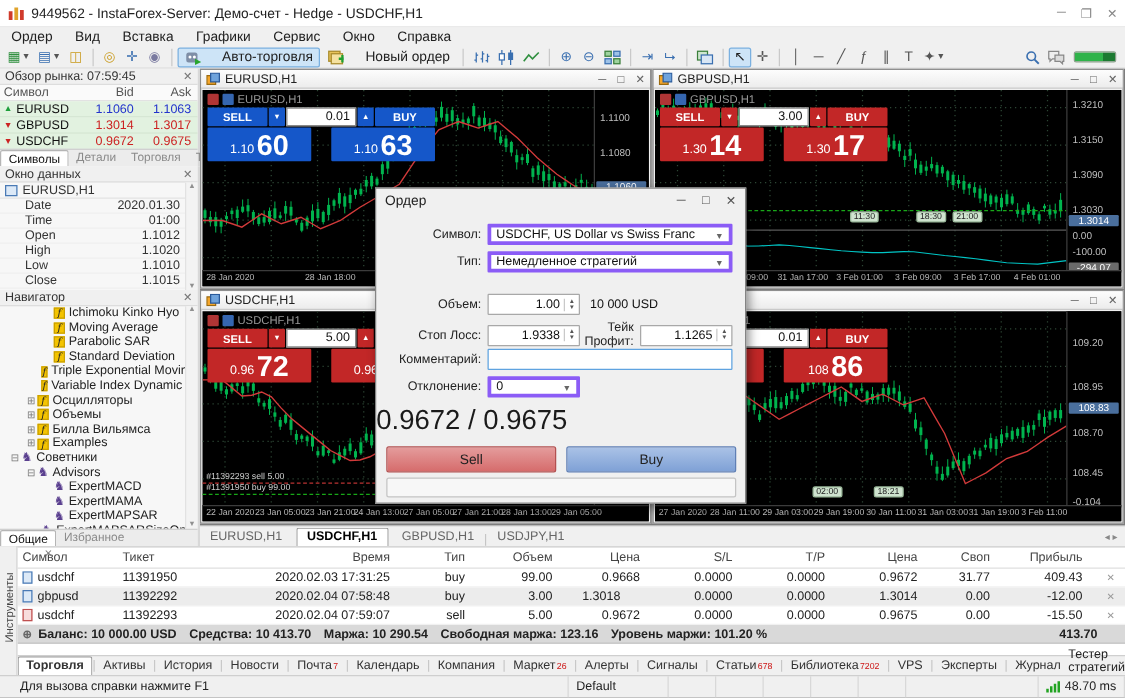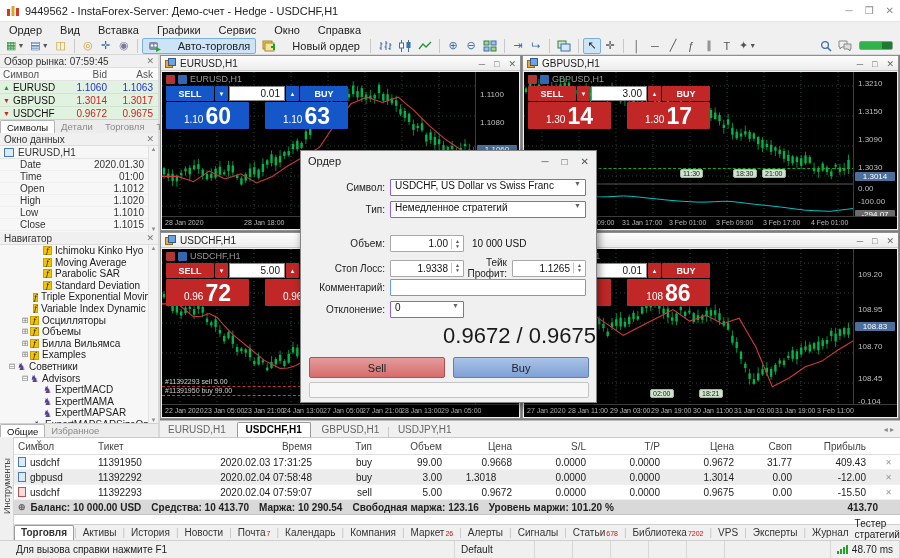--- a/index.html
+++ b/index.html
@@ -98,29 +98,29 @@
              border-radius:2px 2px 0 0; }
   .ctsep { color:#c0c0c0; }
 
   
   #dlg { left:300px; top:150px; width:297px; height:253px; background:#f0f0f0;
          border:1px solid #848484; box-shadow:2px 3px 8px rgba(0,0,0,.45); z-index:50; }
   #dlg .dtitle { height:20px; display:flex; align-items:center; padding:0 7px; font-size:11px; color:#222;gap:13px; }
   #dlg .dbtns { margin-left:auto; display:flex; gap:13px; color:#555; font-size:10px; }
   .frow { position:absolute; display:flex; align-items:center; }
   .flab { font-size:10px; color:#222; text-align:right; }
-  .fsel { background:#fff; border:1px solid #8b5cf6; font-size:10px; display:flex; align-items:flex-start;
+  .fsel { background:#fff; border:3px solid #8b5cf6; font-size:10px; display:flex; align-items:flex-end;
           padding:0 4px; height:17px; border-radius:1px; }
   .fsel .sv { flex:1; white-space:nowrap; overflow:hidden; }
   .fsel .da { color:#666; font-size:7px; }
   .spin { background:#fff; border:1px solid #a8a8a8; height:17px; display:flex; align-items:center; border-radius:1px; }
   .spin .val { flex:1; text-align:right; padding-right:3px; font-size:10px; }
   .spin .ud { width:12px; border-left:1px solid #c9c9c9; display:flex; flex-direction:column;
               align-items:center; justify-content:center; font-size:5px; color:#555; line-height:5px; }
-  .bigpx { position:absolute; left:0; right:0; text-align:right; font-size:22px; color:#1a1a1a; }
+  .bigpx { position:absolute; left:0; right:0; text-align:left; font-size:22px; color:#1a1a1a; }
   .obtn { position:absolute; height:21px; border-radius:2px; font-size:11px; color:#222;
           display:flex; align-items:center; justify-content:center; border:1px solid #999; }
   #sellbtn { background:linear-gradient(#e49c9c,#d66c6c); border-color:#b35050; }
   #buybtn  { background:linear-gradient(#aac2e6,#7fa1d6); border-color:#5f7fb5; }
   #dlgbar { position:absolute; height:16px; background:#f7f7f7; border:1px solid #c4c4c4; border-radius:2px; }
 
   
   #toolbox { left:0; top:437px; width:900px; height:87px; background:#fff; border-top:1px solid #c9c9c9; }
   #vtab { left:0; top:437px; width:14px; height:103px; background:#f0f0f0; border-right:1px solid #d5d5d5; z-index:5; }
   #vtab span { position:absolute; left:-29px; top:44px; transform:rotate(-90deg); font-size:9px; color:#444; width:72px; text-align:center; }

